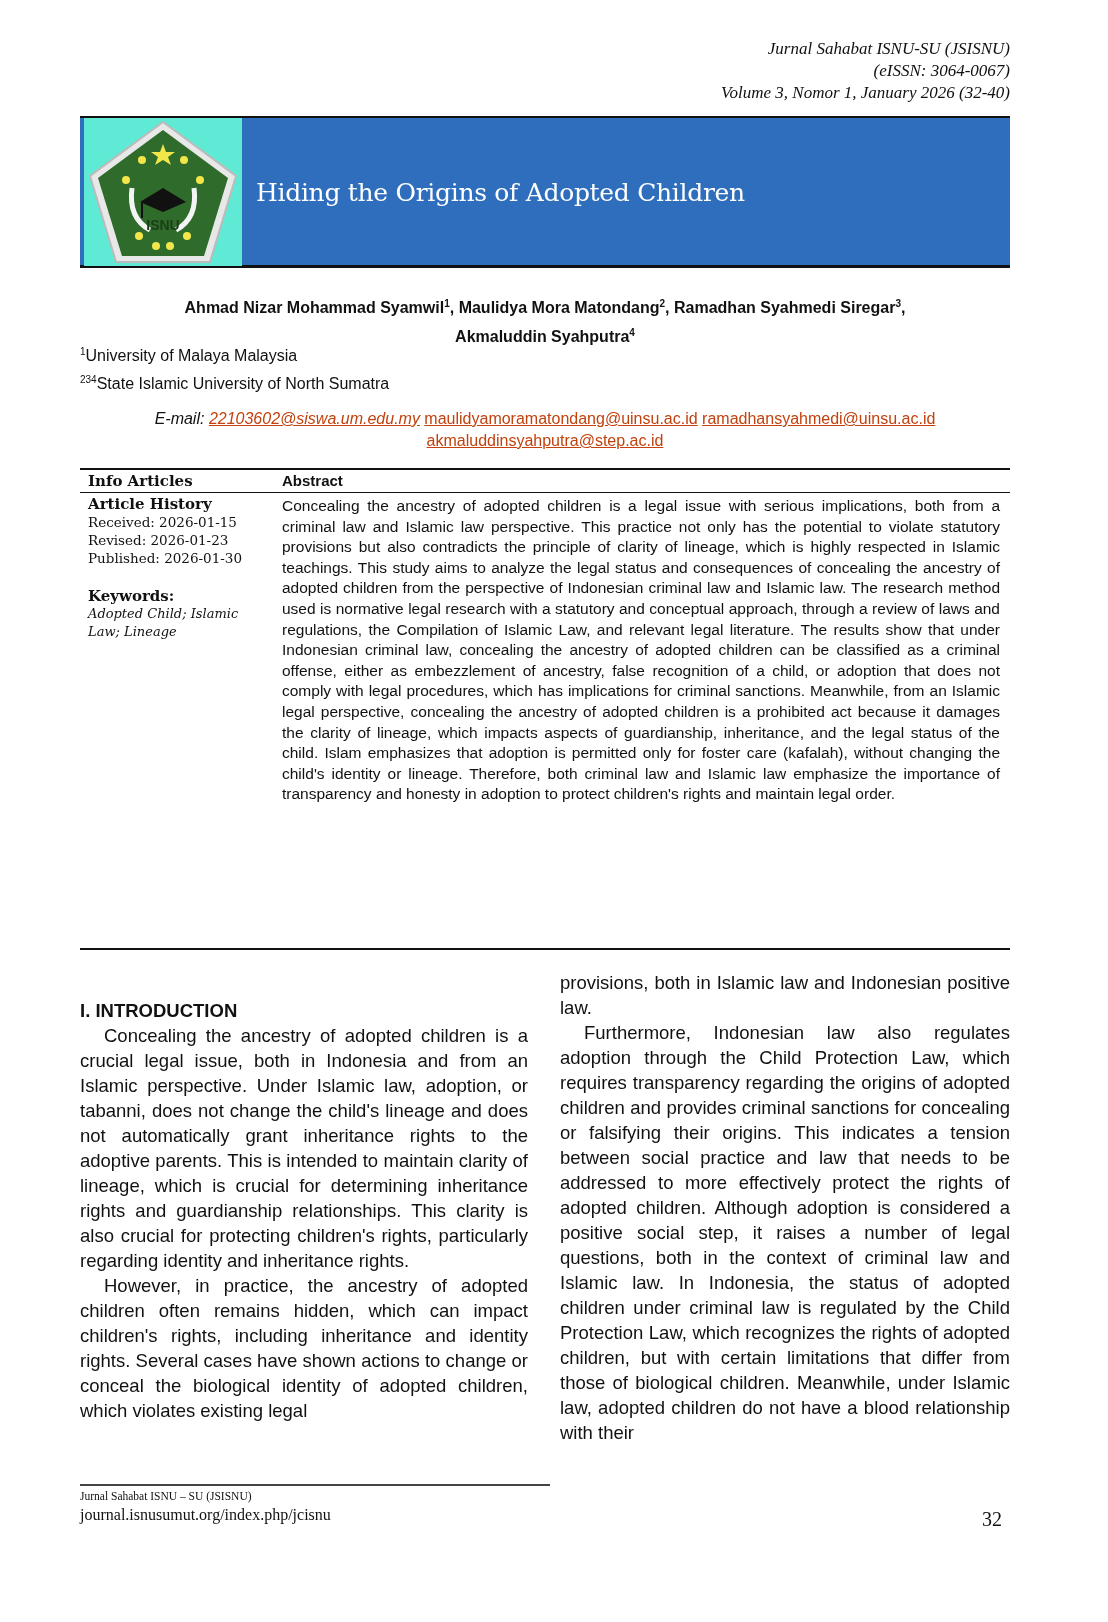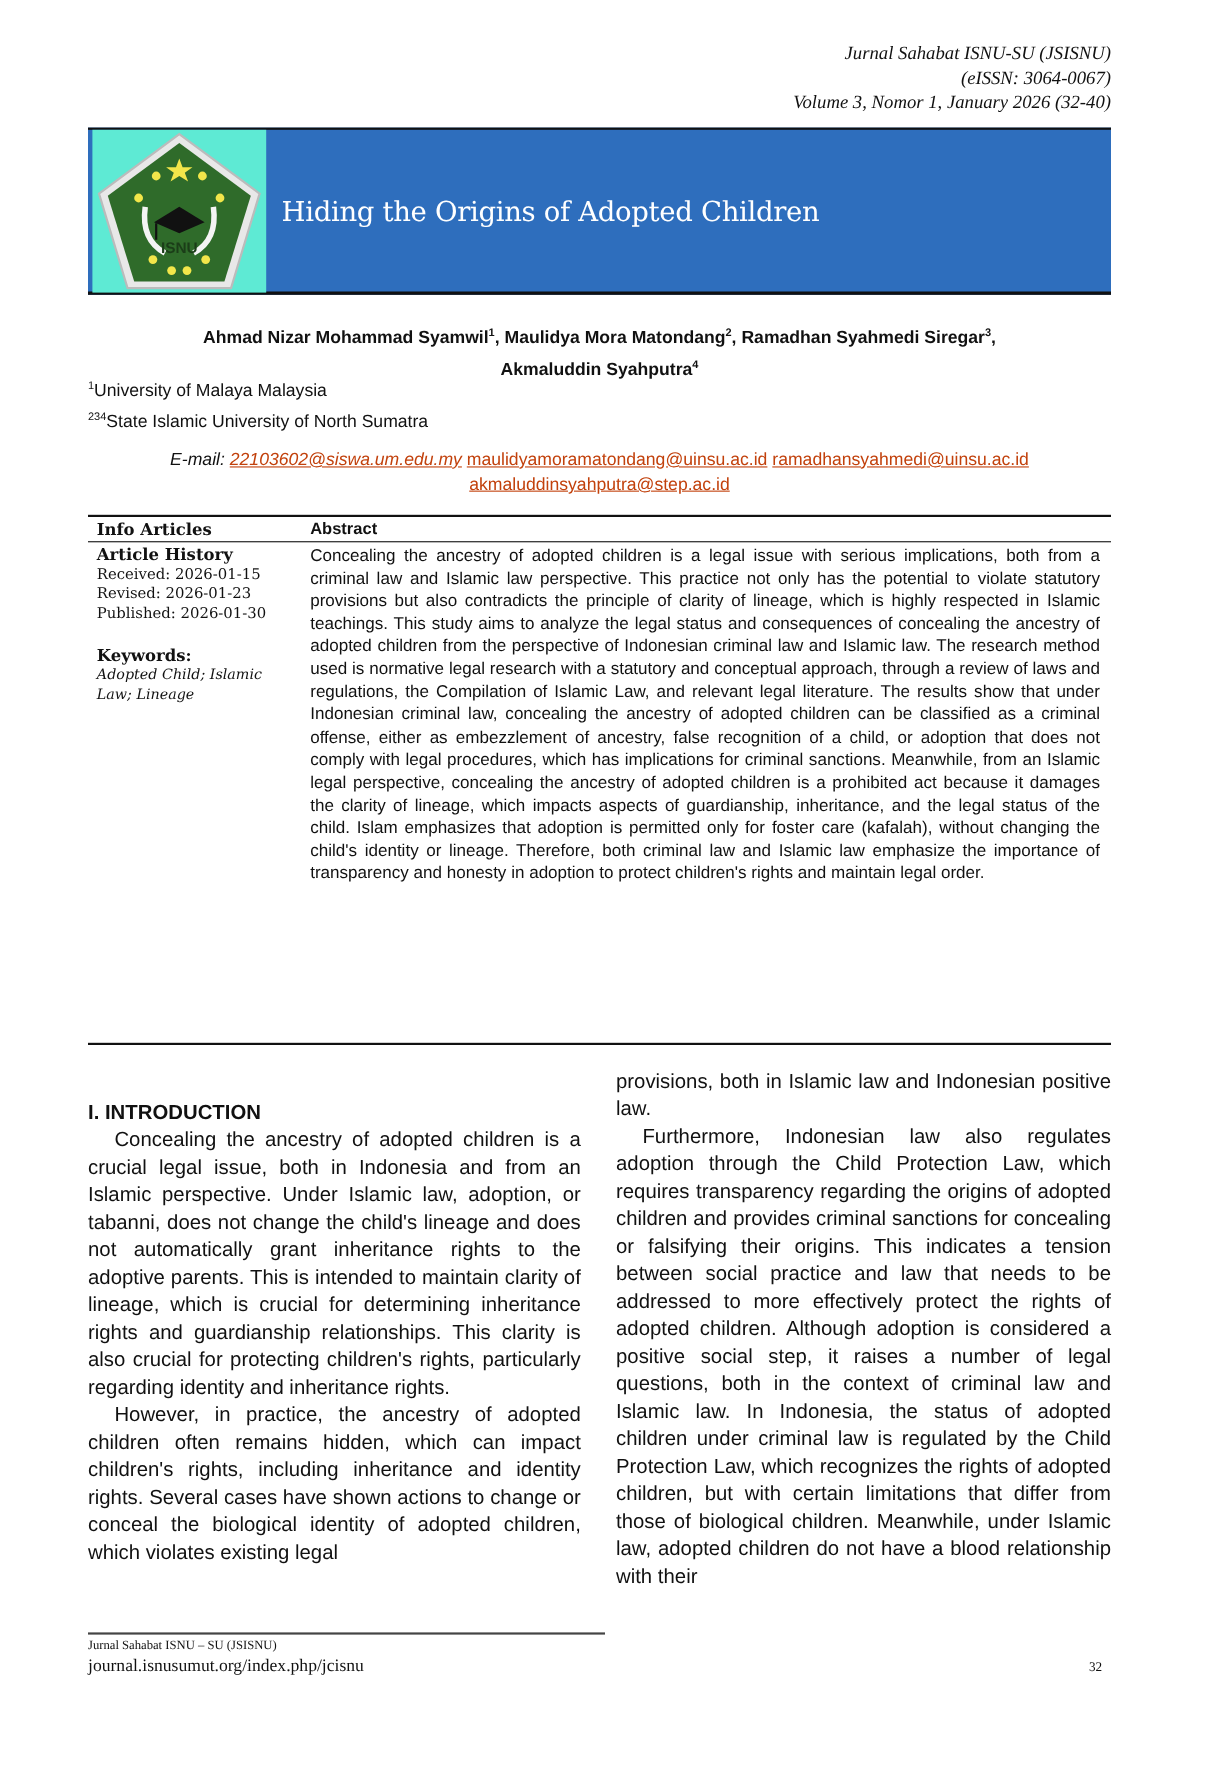--- a/index.html
+++ b/index.html
@@ -23,21 +23,21 @@
   .info-col .kw { font-style: italic; font-size: 13px; }
   .abstract-head { left: 282px; top: 472px; font-weight: bold; font-size: 15px; font-family: "Liberation Sans", sans-serif; text-align: center; }
   .abstract-body { left: 282px; top: 496px; width: 718px; font-size: 15.5px; line-height: 20.6px; text-align: justify; font-family: "Liberation Sans", sans-serif; }
   .col { font-size: 18.5px; line-height: 25px; text-align: justify; font-family: "Liberation Sans", sans-serif; }
   .col p { margin: 0; text-indent: 24px; }
   .col1 { left: 80px; top: 970px; width: 448px; margin-top: 28px; }
   .col2 { left: 560px; top: 970px; width: 450px; }
   .sec-title { font-weight: bold; font-size: 18.5px; text-indent: 0 !important; }
   .footer-small { left: 80px; top: 1490px; font-size: 11.5px; font-family: "Liberation Serif", serif; }
   .footer-url { left: 80px; top: 1506px; font-size: 16px; font-family: "Liberation Serif", serif; }
-  .page-num { right: 106px; top: 1508px; font-size: 12px; font-family: "Liberation Serif", serif; margin-left: 44px; }
+  .page-num { right: 106px; top: 1508px; font-size: 20px; font-family: "Liberation Serif", serif; margin-left: 44px; }
 </style>
 </head>
 <body>
 
 <div class="abs journal-meta">
   <div>Jurnal Sahabat  ISNU-SU  (JSISNU)</div>
   <div>(eISSN: 3064-0067)</div>
   <div>Volume 3, Nomor 1, January 2026 (32-40)</div>
 </div>
 

